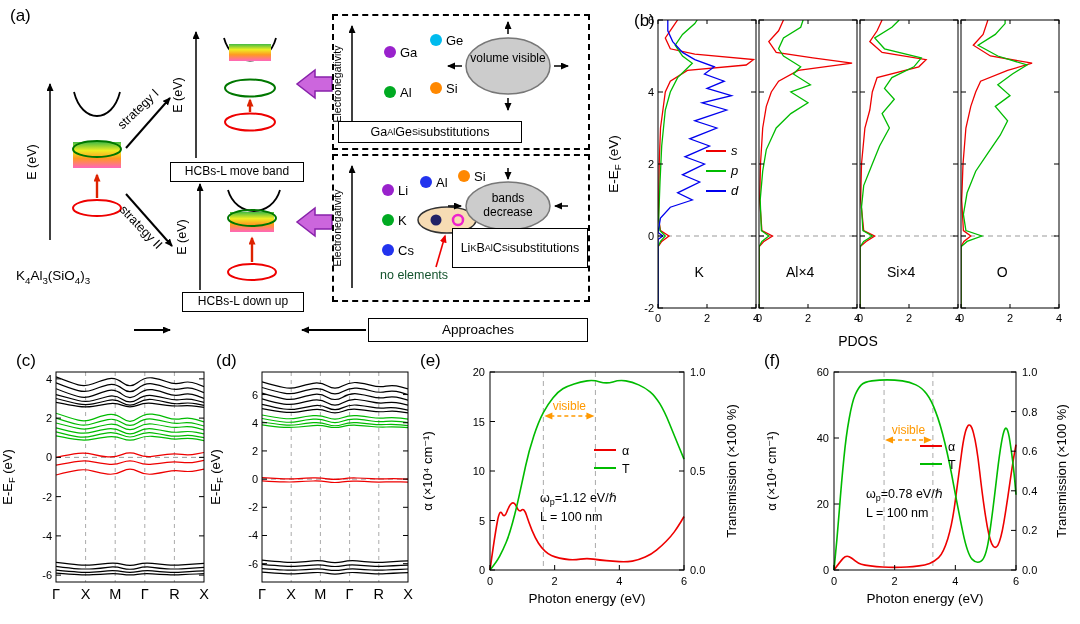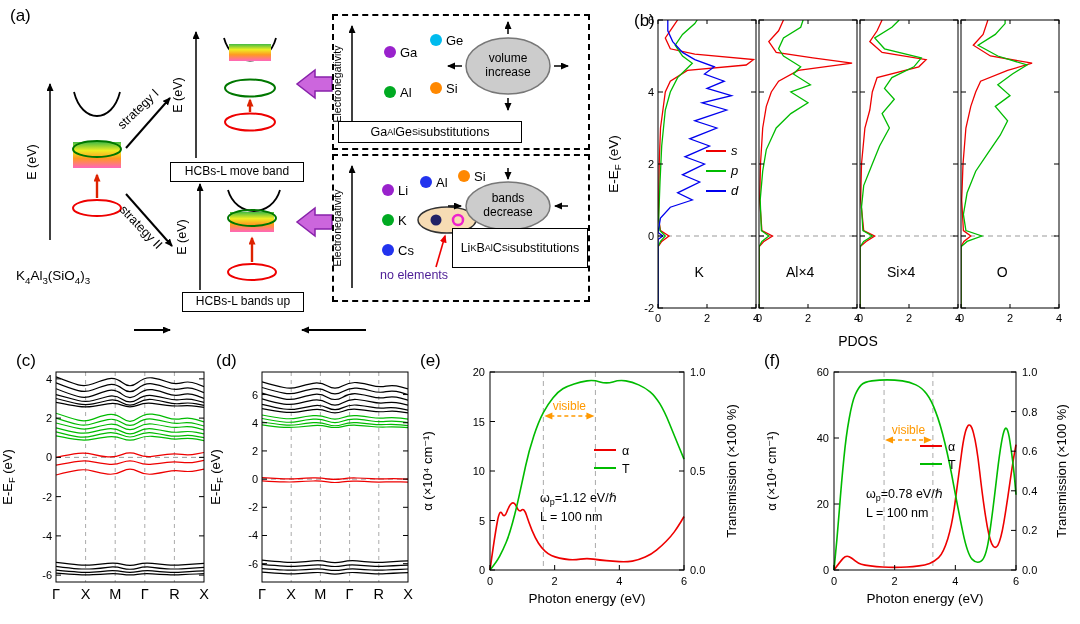--- a/index.html
+++ b/index.html
@@ -115,28 +115,29 @@
       <line x1="508" y1="168" x2="508" y2="179" stroke="#000" stroke-width="1.5" marker-end="url(#ab)"></line>
       <line x1="508" y1="244" x2="508" y2="233" stroke="#000" stroke-width="1.5" marker-end="url(#ab)"></line>
 
       <line x1="134" y1="330" x2="170" y2="330" stroke="#000" stroke-width="2" marker-end="url(#ab)"></line>
       <line x1="366" y1="330" x2="302" y2="330" stroke="#000" stroke-width="2" marker-end="url(#ab)"></line>
     </svg>
 
     <span class="ptag" style="left:10px;top:6px">(a)</span>
     <div class="lbl" style="left:16px;top:268px;font-size:13.5px">K<sub>4</sub>Al<sub>3</sub>(SiO<sub>4</sub>)<sub>3</sub></div>
     <div class="bx" style="left:170px;top:162px;width:134px;height:20px;font-size:12px;border-width:1px">HCBs-L move band</div>
-    <div class="bx" style="left:182px;top:292px;width:122px;height:20px;font-size:12px;border-width:1px">HCBs-L bands up</div>
+    <div class="bx" style="left:182px;top:292px;width:122px;height:20px;font-size:12px;border-width:1px">HCBs-L down up</div>
     <div class="dashbox" style="left:332px;top:14px;width:258px;height:136px"></div>
     <div class="dashbox" style="left:332px;top:154px;width:258px;height:148px"></div>
-    <div class="lbl" style="left:466px;top:52px;width:84px;text-align:center;font-size:12px;white-space:normal;line-height:1.15">volume increase</div>
+    <div class="lbl" style="left:466px;top:52px;width:84px;text-align:center;font-size:12px;white-space:normal;line-height:1.15">volume visible</div>
     <div class="lbl" style="left:466px;top:192px;width:84px;text-align:center;font-size:12px;white-space:normal;line-height:1.15">bands decrease</div>
     <div class="bx" style="left:338px;top:121px;width:184px;height:22px;font-size:12.5px;border-width:1px">Ga<sub>Al</sub> Ge<sub>Si</sub> substitutions</div>
     <div class="bx" style="left:452px;top:228px;width:136px;height:40px;font-size:12.5px;border-width:1px">Li<sub>K</sub> B<sub>Al</sub> C<sub>Si</sub> substitutions</div>
-    <div class="lbl" style="left:380px;top:268px;color:#4c1d95;font-size:12.5px">no elements</div>
+    <div class="lbl" style="left:380px;top:268px;color:#14532d;font-size:12.5px">no elements</div>
+    <div class="bx" style="left:368px;top:318px;width:220px;height:24px">Approaches</div>
   </div>
 
   <svg id="panel-b" width="480" height="355">
       <text x="34" y="26" font-size="17" fill="#000" text-anchor="start"><tspan>(b)</tspan></text>
       <text x="18" y="164" font-size="13.5" fill="#000" text-anchor="middle" transform="rotate(-90 18 164)"><tspan>E-E</tspan><tspan dy="3" font-size="9.719999999999999">F</tspan><tspan dy="-3"> (eV)</tspan></text>
       <clipPath id="pc0">
         <rect x="58" y="20" width="98" height="288"></rect>
       </clipPath>
       <path d="M58,236H156" stroke="#999" stroke-width="1" fill="none" stroke-dasharray="5,4"></path>
       <path d="M58.0,308.0L58.0,246.8L61.7,241.4L69.0,236.0L60.5,230.6L58.5,218.0L59.2,164.0L60.5,128.0L62.9,110.0L65.3,92.0L70.3,81.2L87.4,70.4L146.2,65.0L153.6,59.6L94.8,54.2L70.3,48.8L65.3,38.0L72.7,27.2L77.6,20.0" stroke="#ee0000" stroke-width="1.3" fill="none" clip-path="url(#pc0)"></path>

